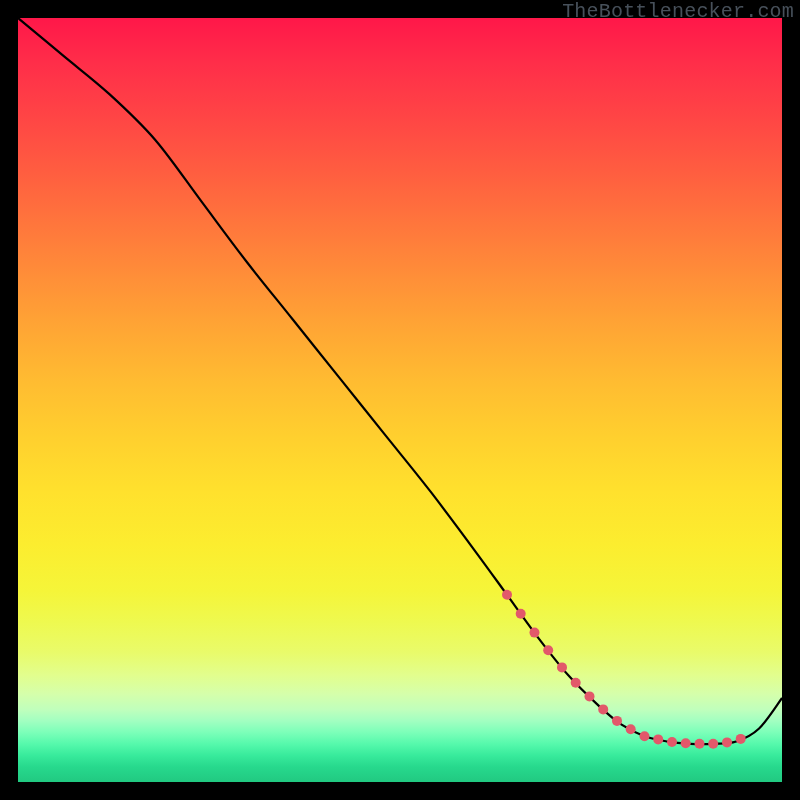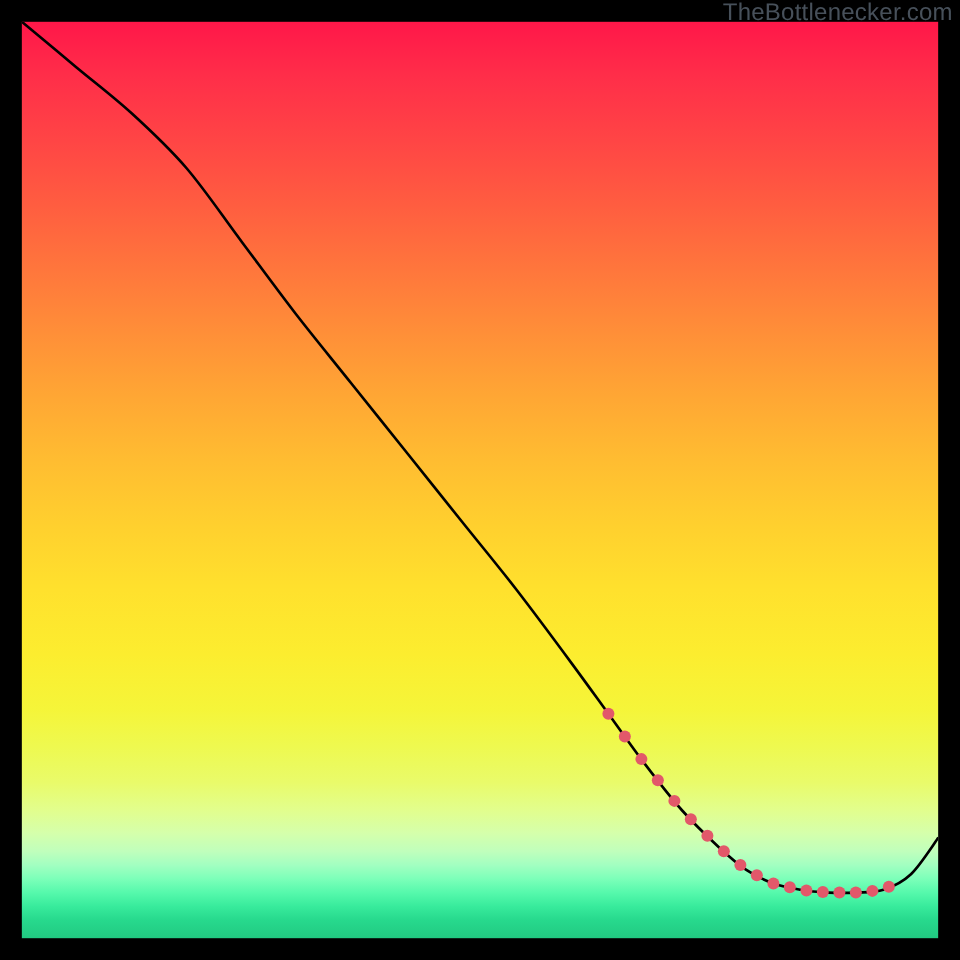--- a/index.html
+++ b/index.html
@@ -55,21 +55,21 @@
     );
   }
   .curve {
     position: absolute;
     inset: 0;
   }
   .watermark {
     position: absolute;
     top: 0;
     right: 6px;
-    font-family: Liberation Sans, sans-serif;
+    font-family: Liberation Mono, monospace;
     font-size: 20px;
     color: #47505a;
     letter-spacing: 0.2px;
     user-select: none;
   }
 </style>
 </head>
 <body>
 
 <div class="stage">

